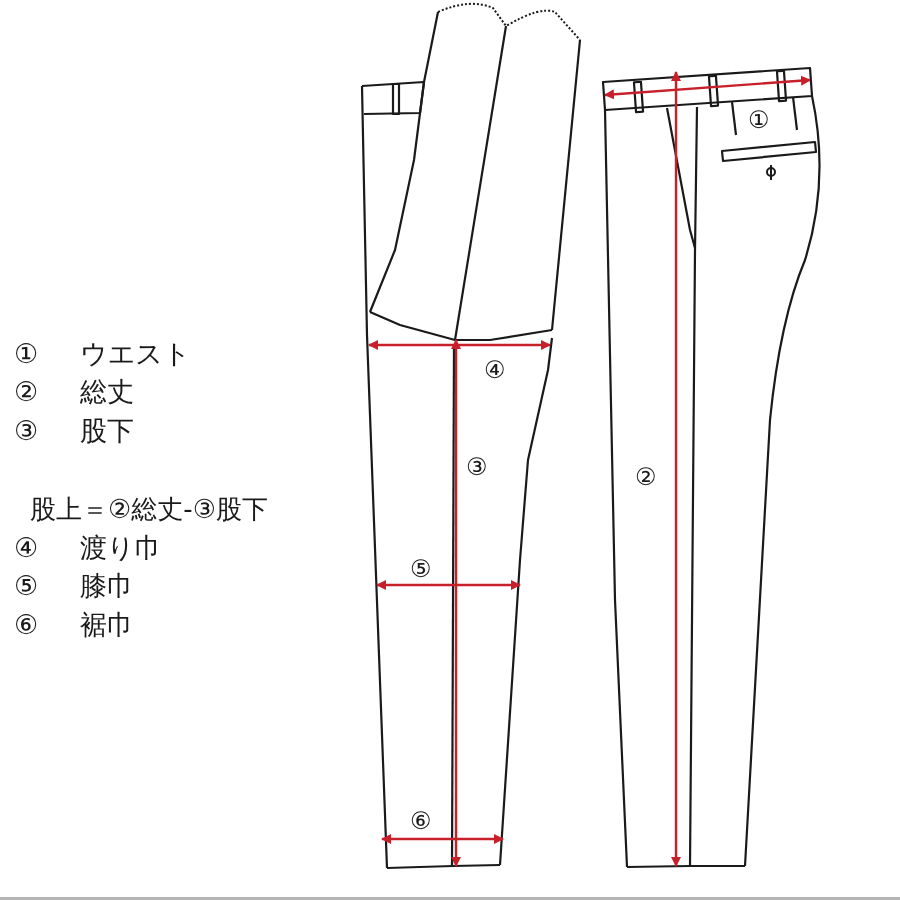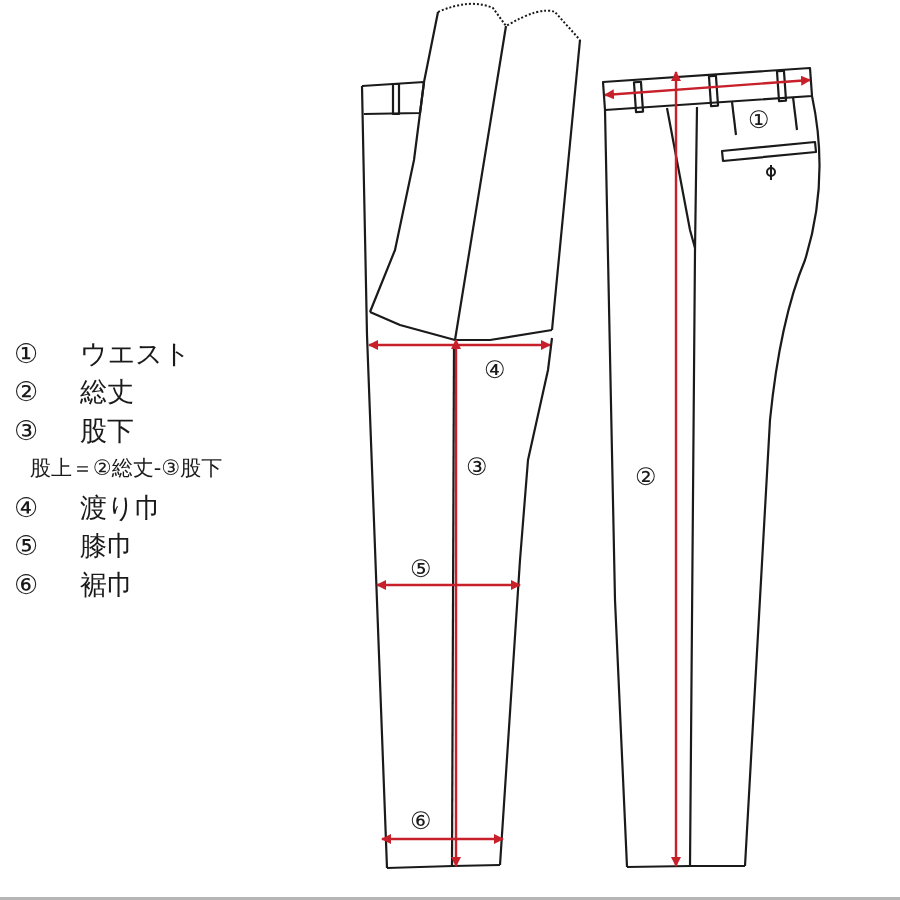--- a/index.html
+++ b/index.html
@@ -1,20 +1,20 @@
 <!DOCTYPE html>
 <html><head>
   <meta charset="utf-8">
   <style>
     html, body { margin: 0; padding: 0; background: #ffffff; }
     body { width: 900px; height: 900px; position: relative; overflow: hidden; font-family: "DejaVu Sans", sans-serif; }
     .legend { position: absolute; left: 14px; top: 334px; color: #1a1a1a; }
     .legend-row { height: 38.5px; display: flex; align-items: center; font-size: 27px; line-height: 1; white-space: nowrap; }
     .legend-num { width: 66px; display: inline-block; }
-    .legend-formula { padding-left: 16px; font-size: 21px; }
+    .legend-formula { padding-left: 16px; font-size: 26px; margin-top: 40px; }
     svg.diagram { position: absolute; left: 0; top: 0; }
     .bottom-rule { position: absolute; left: 0; top: 897px; width: 900px; height: 3px; background: #b5b5b5; }
     .lbl { font-family: "DejaVu Sans", sans-serif; font-size: 24px; fill: #1a1a1a; }
   </style>
 </head>
 <body>
 
 <div class="legend">
   <div class="legend-row">
     <span class="legend-num">①</span>

